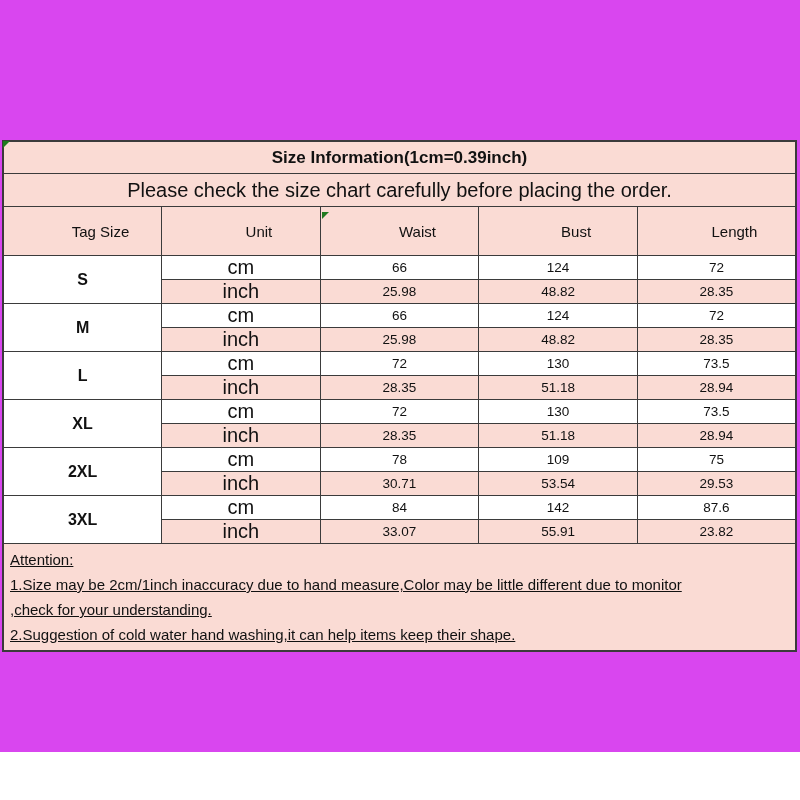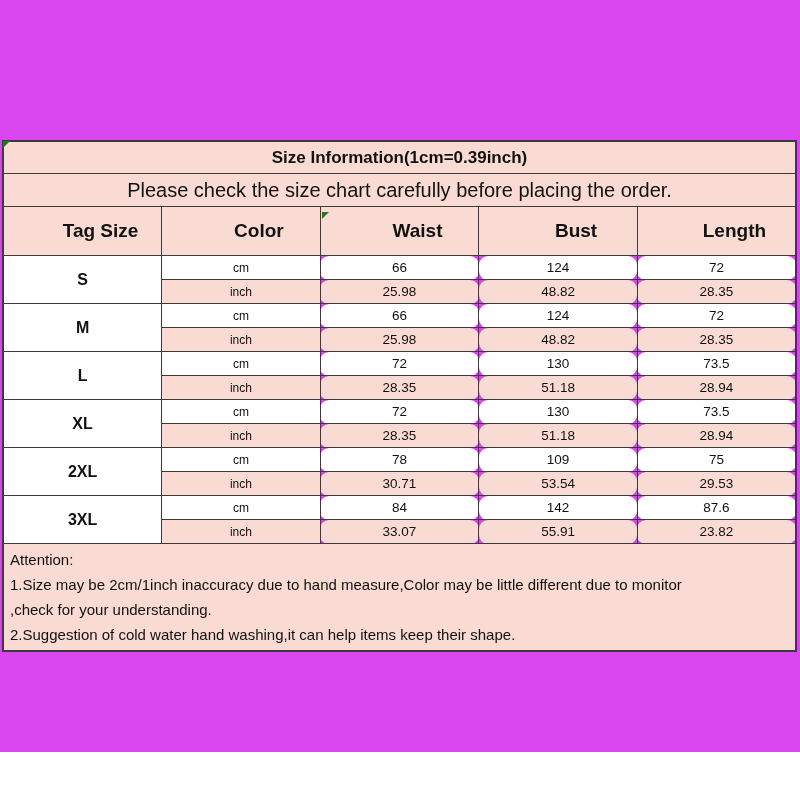--- a/index.html
+++ b/index.html
@@ -42,49 +42,49 @@
     height: 31px;
     font-size: 17px;
     font-weight: bold;
   }
   tr.row-subtitle td {
     height: 32px;
     font-size: 20px;
   }
   tr.row-header th {
     height: 48px;
-    font-size: 19px;
-    font-weight: bold;
+    font-size: 15px;
+    font-weight: normal;
     padding-left: 36px;
   }
   td.size-cell {
     font-size: 16px;
     font-weight: bold;
     background: #ffffff;
   }
   td.unit-cell {
-    font-size: 12px;
+    font-size: 20px;
     height: 23px;
     margin-top: 8px;
   }
   td.val {
     font-size: 13.5px;
     height: 23px;
-    border-radius: 9px;
   }
   tr.row-attention td {
     height: 102px;
     text-align: left;
     vertical-align: middle;
     font-size: 15px;
     padding: 2px 6px;
     white-space: normal;
   }
   .attention-line {
     line-height: 25px;
+    text-decoration: underline;
   }
   .corner-marker {
     position: absolute;
     width: 0;
     height: 0;
     border-top: 7px solid #1f7a1f;
     border-right: 7px solid transparent;
     z-index: 3;
   }
   #marker-table-corner { left: 3px; top: 141px; }
@@ -111,21 +111,21 @@
         <tr class="row-title">
       <td class="pink" colspan="5">Size Information(1cm=0.39inch)</td>
     </tr>
 
     <tr class="row-subtitle">
       <td class="pink" colspan="5">Please check the size chart carefully before placing the order.</td>
     </tr>
 
     <tr class="row-header">
       <th class="pink">Tag Size</th>
-      <th class="pink">Color</th>
+      <th class="pink">Unit</th>
       <th class="pink">Waist</th>
       <th class="pink">Bust</th>
       <th class="pink">Length</th>
     </tr>
 
     <tr class="row-cm">
       <td class="size-cell" rowspan="2">S</td>
       <td class="unit-cell white">cm</td>
       <td class="val white">66</td>
       <td class="val white">124</td>

